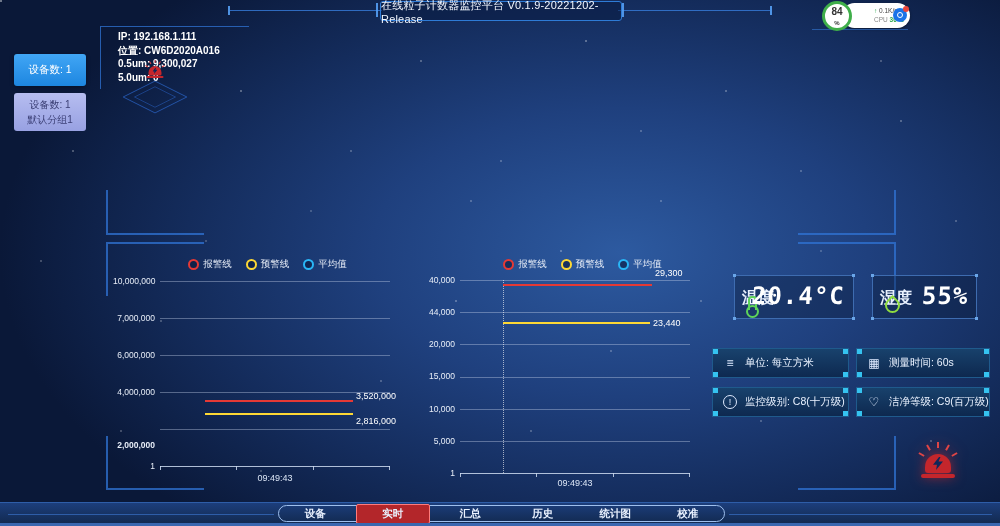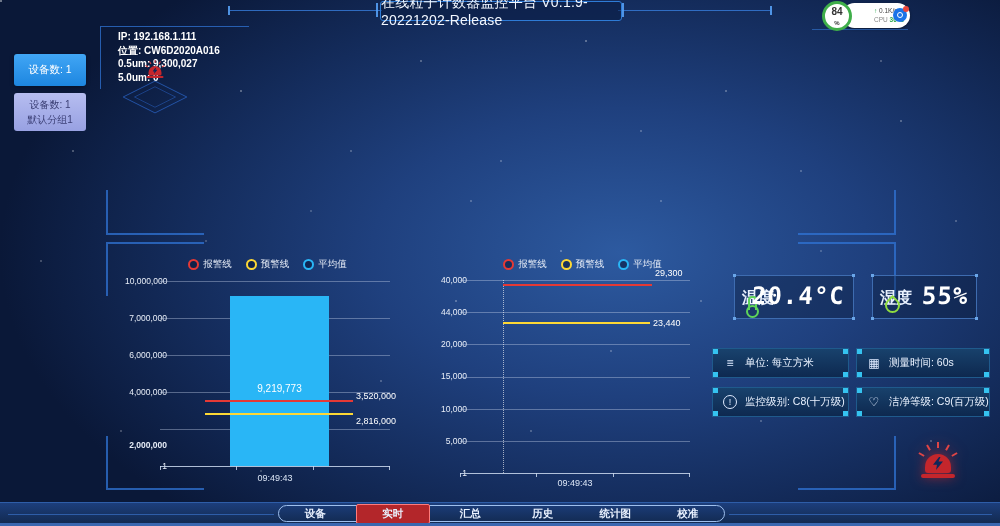--- a/index.html
+++ b/index.html
@@ -18,21 +18,21 @@
     455px 300px rgba(255,255,255,.35),530px 430px rgba(255,255,255,.3),610px 350px rgba(255,255,255,.3),
     700px 300px rgba(255,255,255,.3),760px 420px rgba(255,255,255,.3),860px 350px rgba(255,255,255,.3),
     930px 440px rgba(255,255,255,.3),40px 260px rgba(255,255,255,.3),560px 250px rgba(255,255,255,.35),
     660px 200px rgba(255,255,255,.3),820px 250px rgba(255,255,255,.25),350px 150px rgba(255,255,255,.3),
     205px 240px rgba(255,255,255,.25),470px 200px rgba(255,255,255,.3),880px 60px rgba(255,255,255,.3);}
   
   .line{position:absolute;background:rgba(55,125,220,.8);}
   .tick{position:absolute;background:rgba(85,160,245,.9);}
   .title-box{position:absolute;left:380px;top:1px;width:240px;height:18px;border:1px solid #2e7bd6;
     border-radius:3px;background:rgba(10,28,66,.55);display:flex;align-items:center;justify-content:center;
-    font-size:14px;letter-spacing:.2px;color:#f2f7ff;}
+    font-size:11px;letter-spacing:.2px;color:#f2f7ff;}
   
   .mon-pill{position:absolute;left:842px;top:3px;width:68px;height:25px;background:#fff;border-radius:13px;
     box-shadow:0 1px 3px rgba(0,0,0,.4);}
   .mon-circle{position:absolute;left:822px;top:1px;width:30px;height:30px;border-radius:50%;background:#fff;
     border:3px solid #3fae4a;box-sizing:border-box;display:flex;align-items:center;justify-content:center;
     color:#333;font-size:10px;font-weight:bold;z-index:2;flex-direction:column;}
   .mon-circle b{font-size:10px;}
   .mon-circle i{font-style:normal;font-size:6px;margin-top:3px;}
   .mon-rows{position:absolute;left:32px;top:3px;width:26px;font-size:6.5px;color:#444;line-height:9px;white-space:nowrap;}
   .mon-up{color:#2fa84f;font-weight:bold;}
@@ -75,21 +75,21 @@
   
   .chart{position:absolute;width:285px;height:252px;}
   .c-title{position:absolute;left:0;top:2px;width:100%;text-align:center;font-size:12px;font-weight:bold;color:#fff;}
   .c-legend{position:absolute;left:0;top:22px;width:100%;display:flex;justify-content:center;gap:14px;}
   .lg-item{display:flex;align-items:center;gap:4px;font-size:9.5px;color:#e8eef8;cursor:pointer;}
   .ring{width:7px;height:7px;border-radius:50%;border:2px solid;background:rgba(10,25,60,.6);box-sizing:content-box;}
   .ring.red{border-color:#e53935;} .ring.yellow{border-color:#fdd835;} .ring.blue{border-color:#29b6f6;}
   .grid{position:absolute;height:1px;background:rgba(195,208,232,.4);}
   .axis{position:absolute;height:1px;background:rgba(205,218,240,.85);}
   .axis i{position:absolute;top:0;width:1px;height:4px;background:rgba(205,218,240,.85);}
-  .ylab{position:absolute;width:42px;text-align:right;font-size:8.5px;color:#e8eef8;margin-left:12px;}
+  .ylab{position:absolute;width:42px;text-align:right;font-size:8.5px;color:#e8eef8;}
   .xlab{position:absolute;width:100px;text-align:center;font-size:9px;color:#dbe5f5;}
   .bar{position:absolute;background:#29b6f6;}
   .bar-label{position:absolute;width:100%;text-align:center;font-size:10px;color:#fff;}
   .mline{position:absolute;height:2px;}
   .mline.red{background:#e53935;} .mline.yellow{background:#fdd835;}
   .mlab{position:absolute;font-size:9px;color:#fff;white-space:nowrap;}
   .vdots{position:absolute;border-left:1px dotted rgba(255,255,255,.6);width:0;}
   
   .env-box{position:absolute;height:42px;border:1px solid #3e6cb0;background:rgba(8,22,48,.35);}
   .env-box .corner{position:absolute;width:3px;height:3px;background:#6aa6e8;}
@@ -204,23 +204,20 @@
     <div class="ylab" style="left:-12px;top:77px;">7,000,000</div>
     <div class="ylab" style="left:-12px;top:114px;">6,000,000</div>
     <div class="ylab" style="left:-12px;top:151px;">4,000,000</div>
     <div class="ylab" style="left:-12px;top:204px;font-weight:bold;">2,000,000</div>
     <div class="ylab" style="left:-12px;top:225px;">1</div>
     <div class="grid" style="left:35px;top:45px;width:230px;"></div>
     <div class="grid" style="left:35px;top:82px;width:230px;"></div>
     <div class="grid" style="left:35px;top:119px;width:230px;"></div>
     <div class="grid" style="left:35px;top:156px;width:230px;"></div>
     <div class="grid" style="left:35px;top:193px;width:230px;"></div>
-    <div class="bar" style="left:105px;top:60px;width:99px;height:170px;">
-      <div class="bar-label" style="top:87px;">9,219,773</div>
-    </div>
     <div class="mline red" style="left:80px;top:164px;width:148px;"></div>
     <div class="mlab" style="left:231px;top:155px;">3,520,000</div>
     <div class="mline yellow" style="left:80px;top:177px;width:148px;"></div>
     <div class="mlab" style="left:231px;top:180px;">2,816,000</div>
     <div class="axis" style="left:35px;top:230px;width:230px;">
       <i style="left:0;"></i>
         <i style="left:76px;"></i>
         <i style="left:153px;"></i>
         <i style="left:229px;"></i>
     </div>

